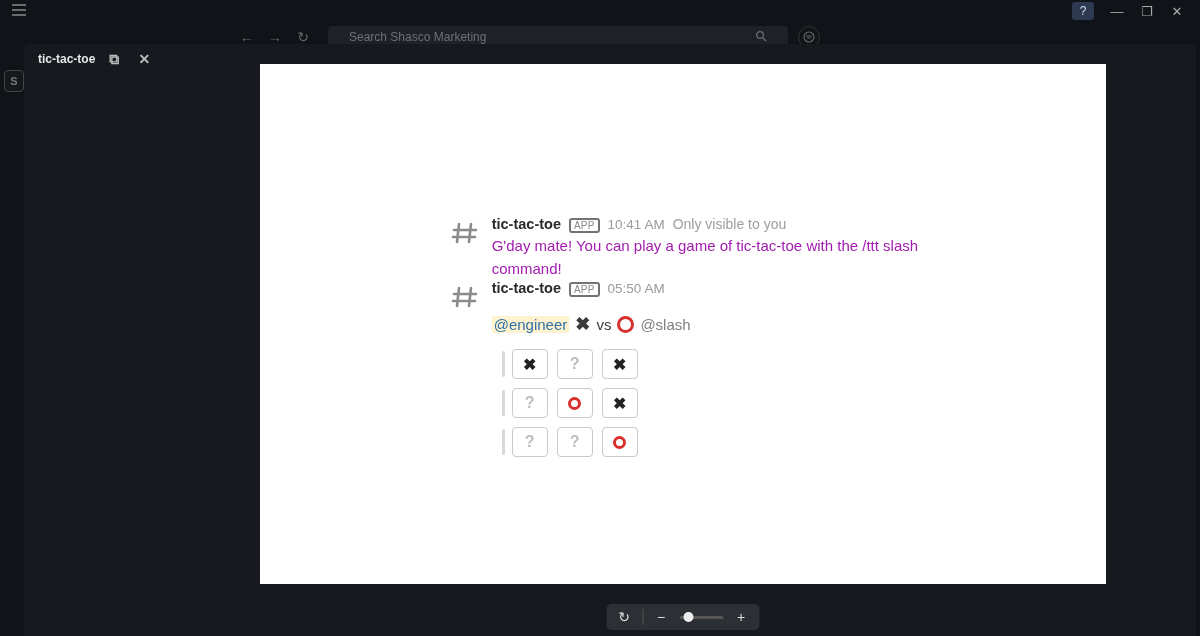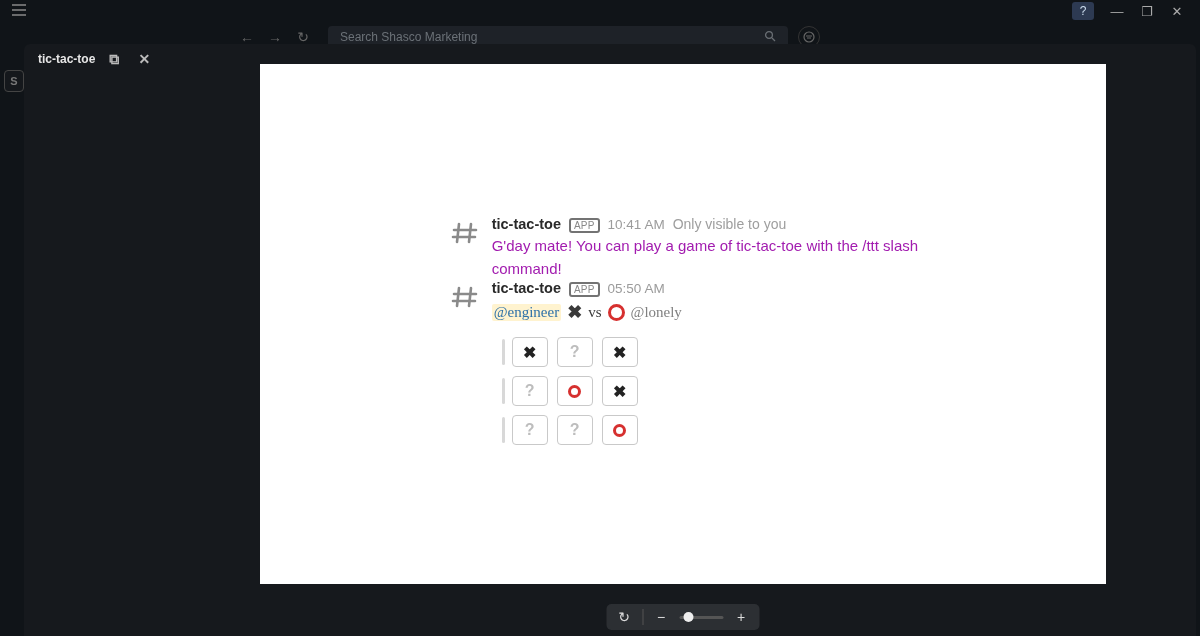--- a/index.html
+++ b/index.html
@@ -9,21 +9,21 @@
   
   .top-bar { height: 22px; display: flex; align-items: center; padding: 0 6px; color: #888; font-size: 12px; }
   .top-bar .menu { padding: 0 6px; cursor: pointer; }
   .win-controls { margin-left: auto; display: flex; gap: 16px; align-items: center; padding: 0 10px; }
   .help-badge { width: 22px; height: 18px; background:#2d3a52; border-radius:3px; display:flex; align-items:center; justify-content:center; color:#cde; font-size:12px;}
   .wc { width:14px; text-align:center; cursor:pointer; font-size:13px; color:#aaa;}
 
   
   .nav-bar { height: 30px; display:flex; align-items:center; gap:10px; padding: 0 8px 0 18px; }
   .nav-ico { width:18px; height:18px; display:flex; align-items:center; justify-content:center; color:#666; font-size:14px; }
-  .search-box { flex: 0 0 460px; margin-left: 6px; height:22px; background:#1e2228; border-radius:4px; display:flex; align-items:center; padding:0 12px; color:#6b7177; font-size:12px; position:relative;}
+  .search-box { flex: 0 0 460px; margin-left: 6px; height:22px; background:#1e2228; border-radius:4px; display:flex; align-items:center; padding:0 21px; color:#6b7177; font-size:12px; position:relative;}
   .search-box .mag { margin-left:auto; color:#5b6065; }
   .filter-ico { width:22px; height:22px; display:flex; align-items:center; justify-content:center; color:#666; background:transparent; border-radius:50%; border:1px solid #333; }
 
   .peek-row { height: 14px; padding-left: 30px; display:flex; gap: 140px; color:#555; font-size:11px; }
 
   .left-rail { position:absolute; left:4px; top:70px; width:20px; height:22px; border:1px solid #444; border-radius:4px; display:flex; align-items:center; justify-content:center; color:#777; font-size:11px; font-weight:bold; background:#15181c;}
 
   
   .overlay { position:absolute; left:24px; top:44px; right:4px; bottom:0; background:#16191d; border-radius:6px 6px 0 0; display:flex; flex-direction:row; }
   .overlay-hdr { height:30px; display:flex; align-items:center; padding:0 14px; color:#e6e6e6; font-size:12px; font-weight:600; }
@@ -40,21 +40,21 @@
   .hash-ico { width:30px; height:30px; color:#7d7d7d; flex-shrink:0; margin-top:2px;}
   .hash-ico svg { width:30px; height:30px; }
 
   .msg-body { flex:1; }
   .msg-head { display:flex; align-items:baseline; gap:8px; font-size:13.5px; color:#9b9b9b; }
   .msg-head .app-name { font-weight:800; color:#2a2a2a; font-size:14.5px;}
   .msg-head .badge { font-size:10px; color:#888; border:2px solid #737373; border-radius:3px; padding:0 3px; letter-spacing:.2px;}
   .visibility { color:#9e9e9e; font-size:14px; }
   .msg-text { color:#a21caf; font-size:15px; line-height:1.5; margin-top:2px;}
 
-  .players { margin-top:4px; font-size:15px; color:#3a3a3a; display:flex; align-items:center; gap:6px;font-family:Liberation Serif, serif;}
+  .players { margin-top:16px; font-size:15px; color:#3a3a3a; display:flex; align-items:center; gap:6px;}
   .mention { background:#fff3cf; color:#2e71a8; padding:0 2px; border-radius:2px;}
   .sym-x { font-weight:900; font-size:18px;}
   .sym-o { display:inline-flex; width:17px; height:17px; border:3px solid #d6302f; border-radius:50%; }
   .p2 { color:#808080; }
 
   .board { margin-top:14px; margin-left:10px; }
   .brow { display:flex; align-items:center; gap:9px; margin-bottom:9px; position:relative; padding-left:10px;}
   .brow::before { content:""; position:absolute; left:0; top:2px; bottom:2px; width:3px; background:#d8d8d8; border-radius:2px;}
   .cell { width:36px; height:30px; border:1px solid #c9c9c9; border-radius:4px; display:flex; align-items:center; justify-content:center; font-size:16px; font-weight:800; color:#222; cursor:pointer; background:#fff;}
   .cell.q { color:#bdbdbd; font-weight:600;}
@@ -148,21 +148,21 @@
           <div class="msg-head">
             <span class="app-name">tic-tac-toe</span>
             <span class="badge">APP</span>
             <span>05:50 AM</span>
           </div>
           <div class="players">
             <span class="mention">@engineer</span>
             <span class="sym-x">✖</span>
             <span>vs</span>
             <span class="sym-o"></span>
-            <span class="p2">@lonely</span>
+            <span class="p2">@slash</span>
           </div>
 
           <div class="board">
             <div class="brow">
               <div class="cell">✖</div>
               <div class="cell q">?</div>
               <div class="cell">✖</div>
             </div>
             <div class="brow">
               <div class="cell q">?</div>

